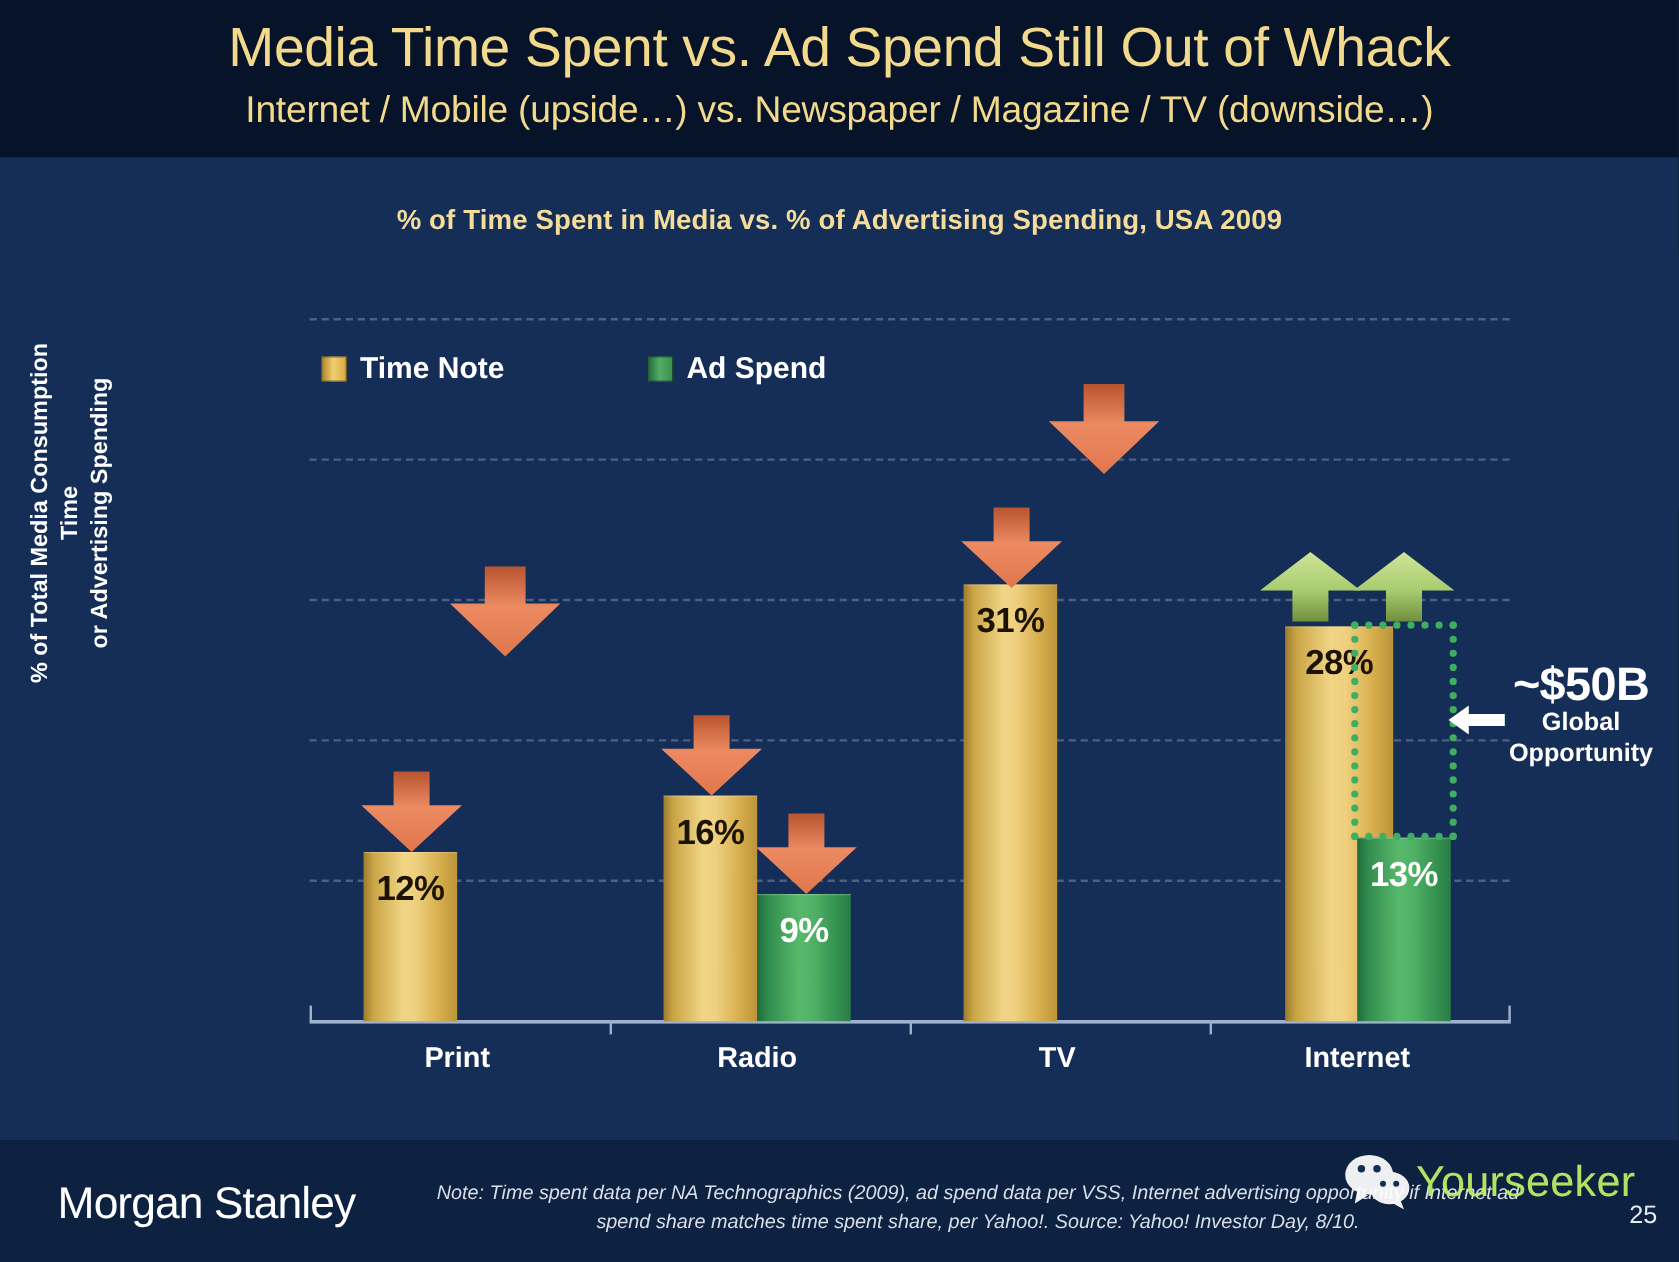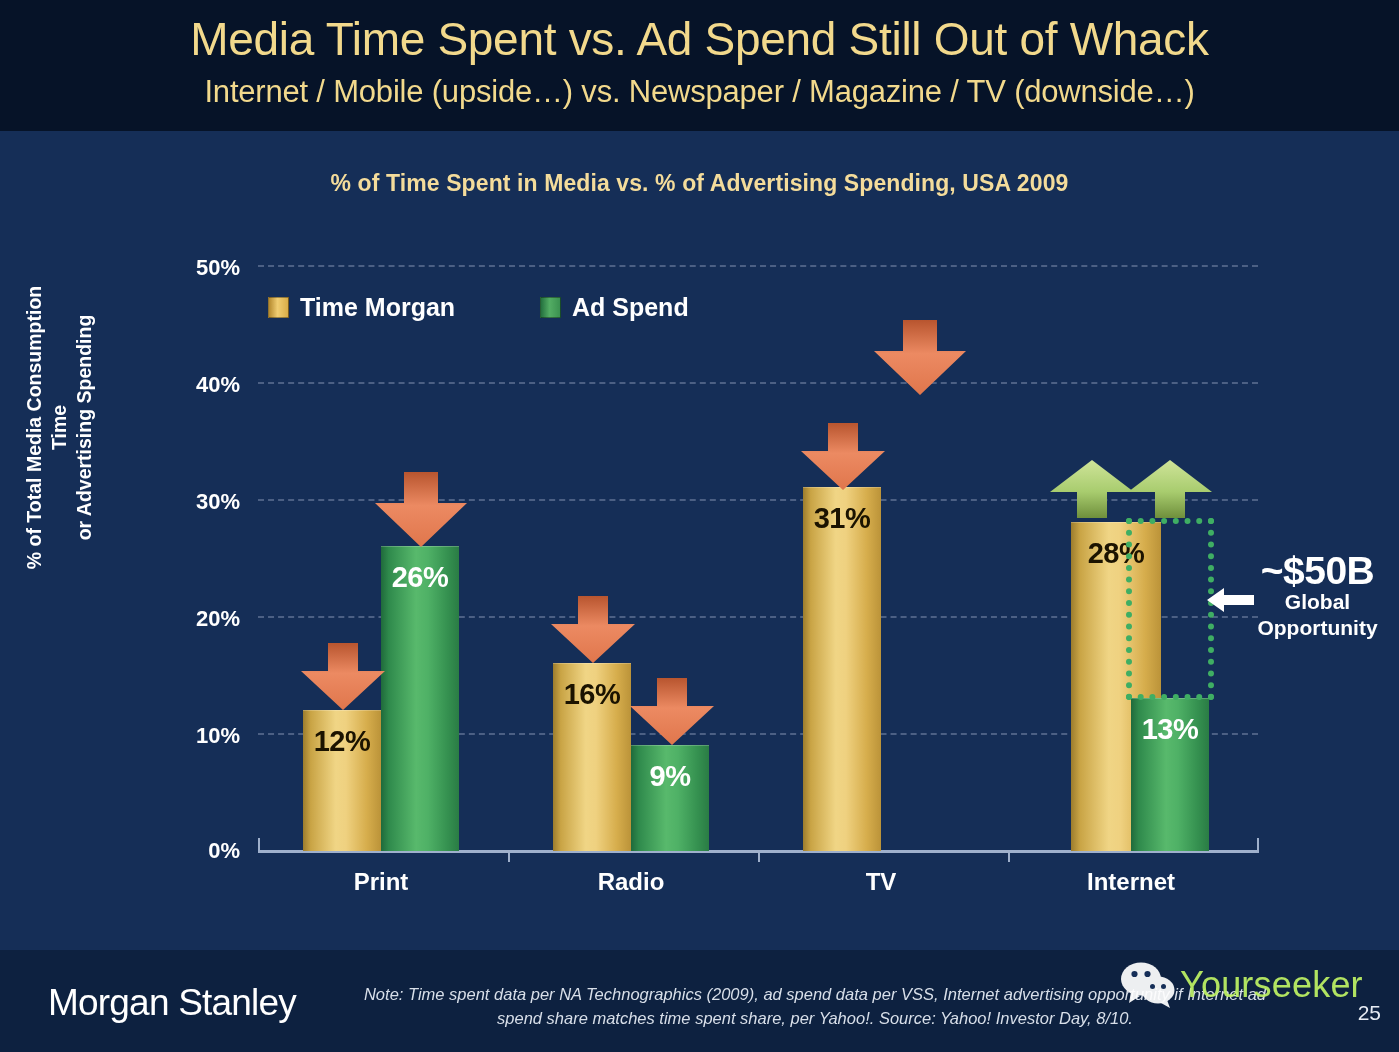--- a/index.html
+++ b/index.html
@@ -299,60 +299,49 @@
   <div id="slide-title">Media Time Spent vs. Ad Spend Still Out of Whack</div>
   <div id="slide-subtitle">Internet / Mobile (upside…) vs. Newspaper / Magazine / TV (downside…)</div>
 
   <div id="chart-title">% of Time Spent in Media vs. % of Advertising Spending, USA 2009</div>
 
   <div id="y-axis-title">
     <div>% of Total Media Consumption Time</div>
     <div>or Advertising Spending</div>
   </div>
 
-  <div id="ytick-wrap">
-    <div class="ytick-label" style="top:255px">50%</div>
-    <div class="ytick-label" style="top:372px">40%</div>
-    <div class="ytick-label" style="top:489px">30%</div>
-    <div class="ytick-label" style="top:606px">20%</div>
-    <div class="ytick-label" style="top:723px">10%</div>
-    <div class="ytick-label" style="top:838px">0%</div>
-  </div>
 
   <div id="plot">
     <div class="gridline" style="top:0px"></div>
     <div class="gridline" style="top:117px"></div>
     <div class="gridline" style="top:234px"></div>
     <div class="gridline" style="top:351px"></div>
     <div class="gridline" style="top:468px"></div>
   </div>
 
   <div id="axis-baseline"></div>
   <div class="axis-endcap" style="left:258px"></div>
   <div class="axis-tick" style="left:508px"></div>
   <div class="axis-tick" style="left:758px"></div>
   <div class="axis-tick" style="left:1008px"></div>
   <div class="axis-endcap" style="left:1257px"></div>
 
   <div id="legend">
     <div class="legend-item" style="left:0px">
       <span class="legend-swatch gold"></span>
-      <span class="legend-label">Time Morgan</span>
+      <span class="legend-label">Time Note</span>
     </div>
     <div class="legend-item" style="left:272px">
       <span class="legend-swatch green"></span>
       <span class="legend-label">Ad Spend</span>
     </div>
   </div>
 
   <div class="bar gold" style="left:303px; top:710px; width:78px; height:140px;">
     <span class="bar-value dark">12%</span>
-  </div>
-  <div class="bar green" style="left:381px; top:546px; width:78px; height:304px;">
-    <span class="bar-value light">26%</span>
   </div>
   <div class="cat-label" style="left:281px">Print</div>
 
   <div class="bar gold" style="left:553px; top:663px; width:78px; height:187px;">
     <span class="bar-value dark">16%</span>
   </div>
   <div class="bar green" style="left:631px; top:745px; width:78px; height:105px;">
     <span class="bar-value light">9%</span>
   </div>
   <div class="cat-label" style="left:531px">Radio</div>

